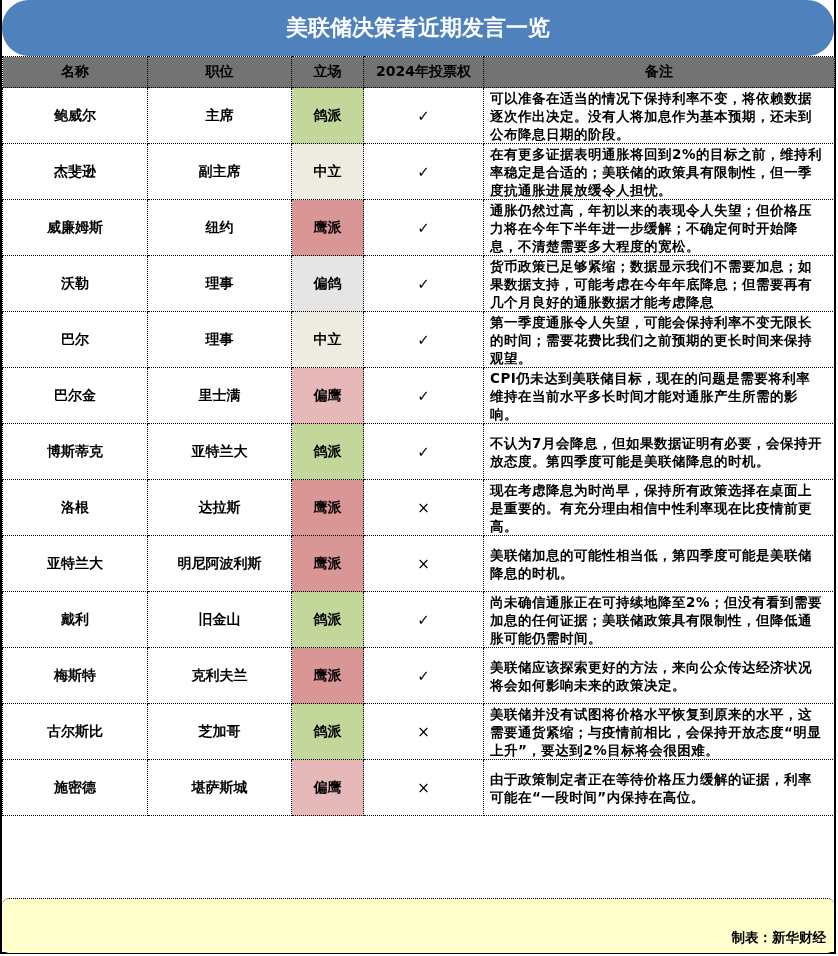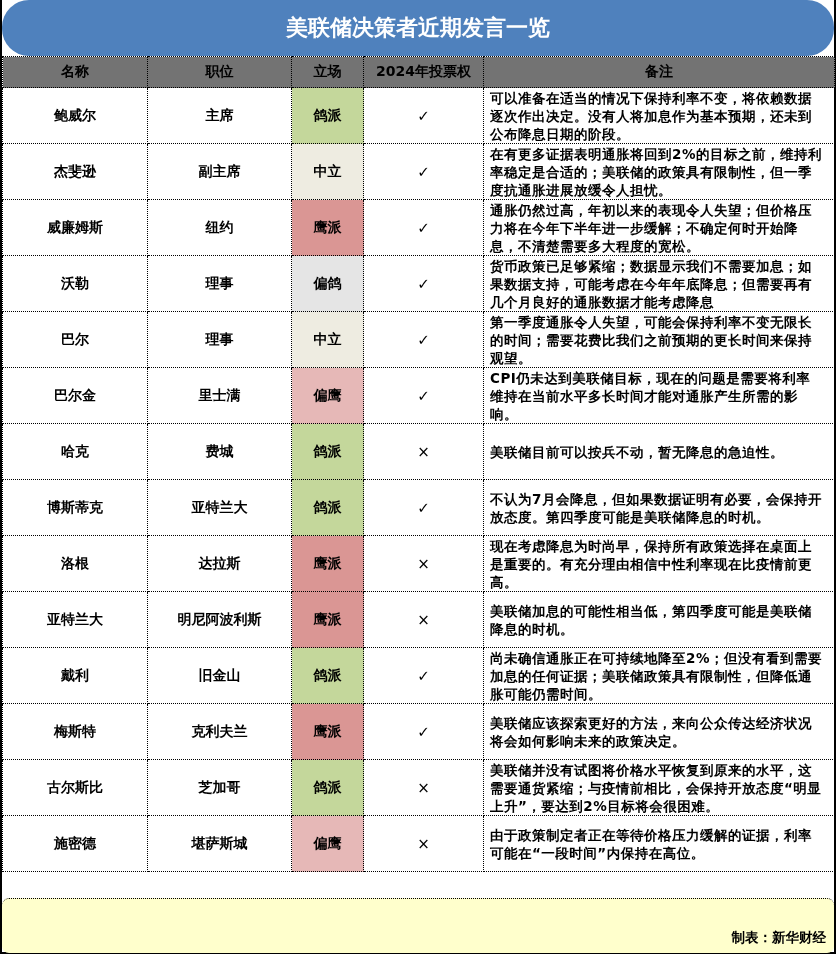--- a/index.html
+++ b/index.html
@@ -77,27 +77,20 @@
           <td class="note">第一季度通胀令人失望，可能会保持利率不变无限长的时间；需要花费比我们之前预期的更长时间来保持观望。</td>
         </tr>
         <tr>
           <td>巴尔金</td>
           <td>里士满</td>
           <td class="stance" style="background: rgb(230, 184, 183);">偏鹰</td>
           <td class="vote">✓</td>
           <td class="note">CPI仍未达到美联储目标，现在的问题是需要将利率维持在当前水平多长时间才能对通胀产生所需的影响。</td>
         </tr>
         <tr>
-          <td>哈克</td>
-          <td>费城</td>
-          <td class="stance" style="background: rgb(196, 215, 155);">鸽派</td>
-          <td class="vote">×</td>
-          <td class="note">美联储目前可以按兵不动，暂无降息的急迫性。</td>
-        </tr>
-        <tr>
           <td>博斯蒂克</td>
           <td>亚特兰大</td>
           <td class="stance" style="background: rgb(196, 215, 155);">鸽派</td>
           <td class="vote">✓</td>
           <td class="note">不认为7月会降息，但如果数据证明有必要，会保持开放态度。第四季度可能是美联储降息的时机。</td>
         </tr>
         <tr>
           <td>洛根</td>
           <td>达拉斯</td>
           <td class="stance" style="background: rgb(218, 150, 148);">鹰派</td>

